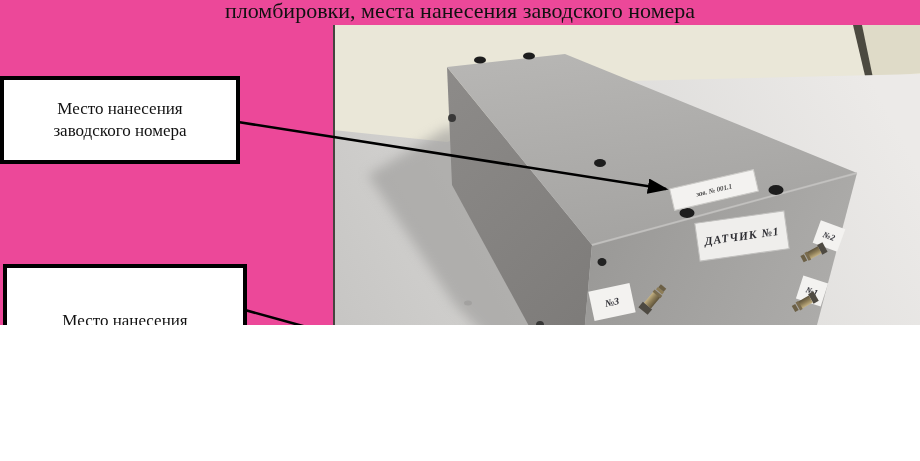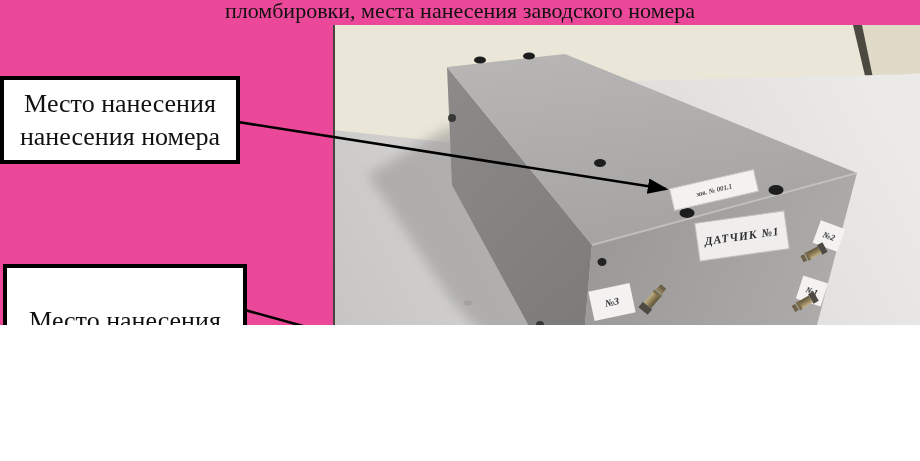--- a/index.html
+++ b/index.html
@@ -8,21 +8,21 @@
     font-family:"Liberation Serif","DejaVu Serif",serif;color:var(--c-text,#111);
   }
   .caption{
     position:absolute;top:-2px;left:0;width:920px;text-align:center;
     font-size:22px;line-height:25px;white-space:nowrap;
   }
   .scene{position:absolute;left:0;top:0;width:920px;height:461px;}
   .callout{
     position:absolute;background:#fff;border:4px solid #000;
     display:flex;flex-direction:column;justify-content:center;align-items:center;
-    text-align:center;font-size:26px;line-height:1.27;
+    text-align:center;font-size:17px;line-height:1.27;
   }
   .callout span{display:block;}
   #callout-serial{left:0px;top:76px;width:232px;height:80px;}
   #callout-seal{left:3px;top:264px;width:236px;height:105px;}
   .svg-label-text{font-family:"Liberation Serif","DejaVu Serif",serif;font-weight:bold;font-style:italic;}
 </style>
 </head>
 <body>
 
 <div class="page">
@@ -176,20 +176,20 @@
     </g>
 
     <g stroke="var(--c-arrow,#000)" stroke-width="2.6" fill="none">
       <line x1="238" y1="122" x2="666" y2="189" marker-end="url(#arrowHead)"></line>
       <line x1="245" y1="310" x2="556" y2="396" marker-end="url(#arrowHead)"></line>
     </g>
   </svg>
 
   <div class="callout" id="callout-serial">
     <span>Место нанесения</span>
-    <span>нанесения номера</span>
+    <span>заводского номера</span>
   </div>
 
   <div class="callout" id="callout-seal">
     <span>Место нанесения</span>
   </div>
 
 </div>
 
 </body></html>

